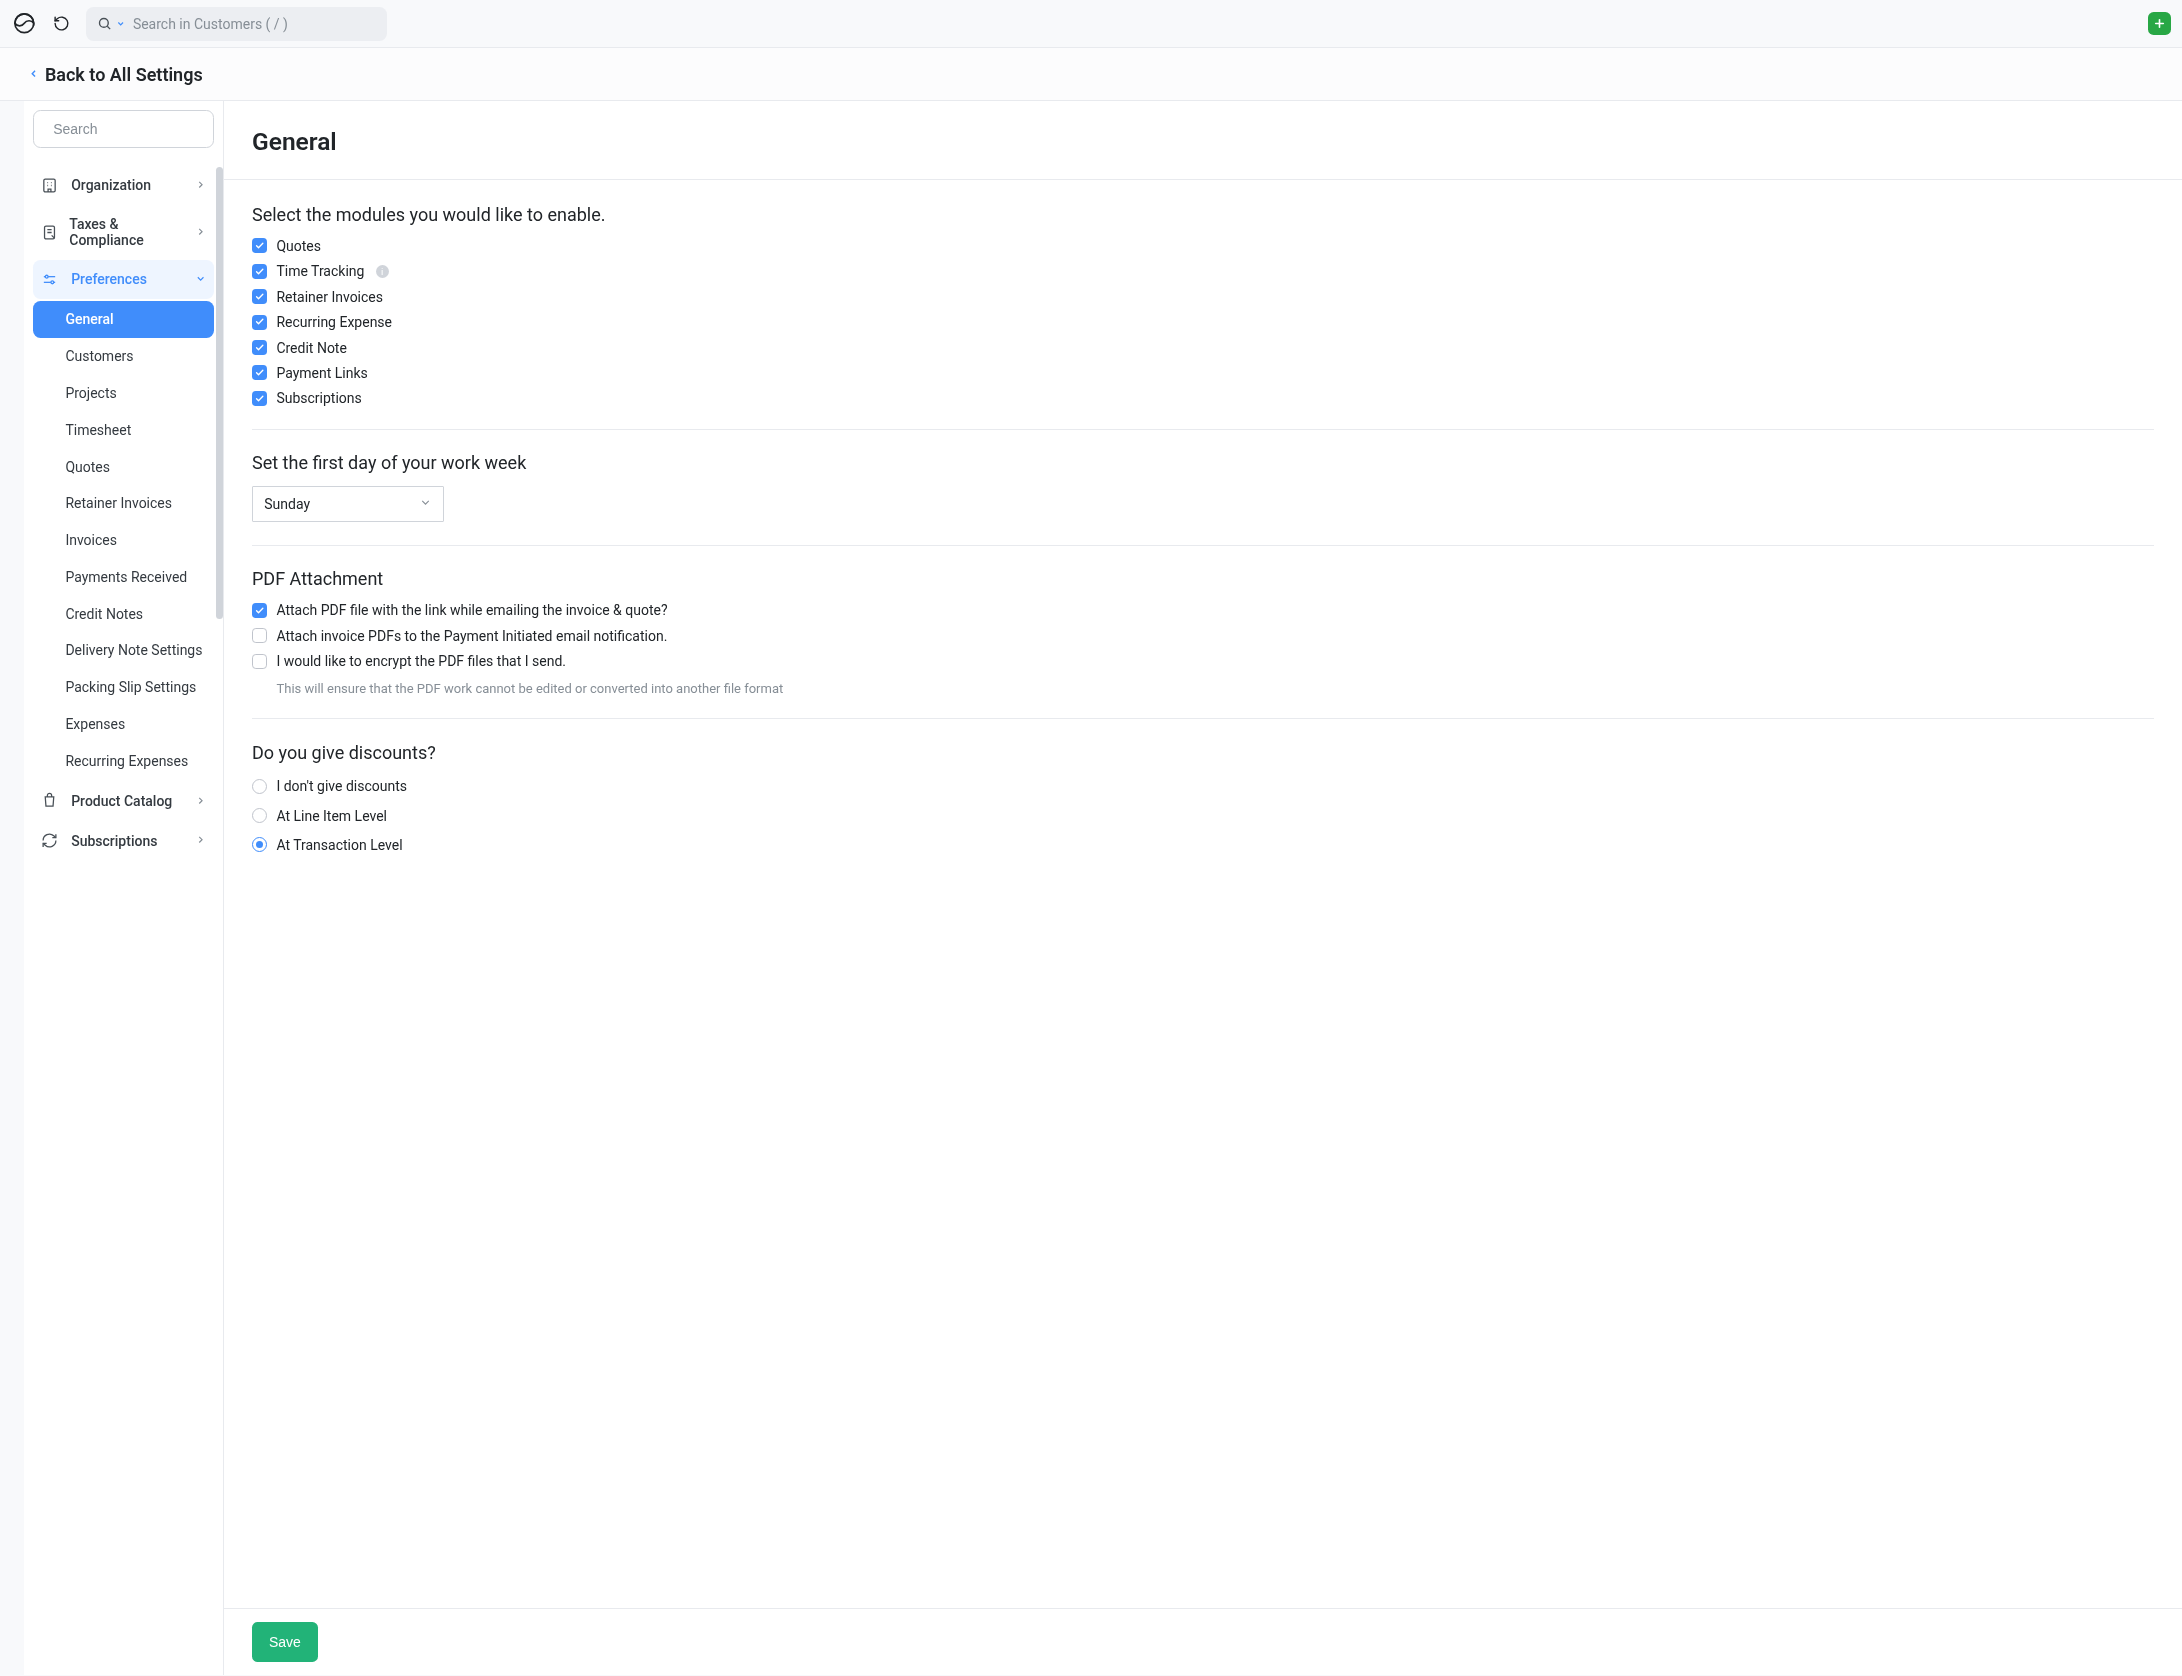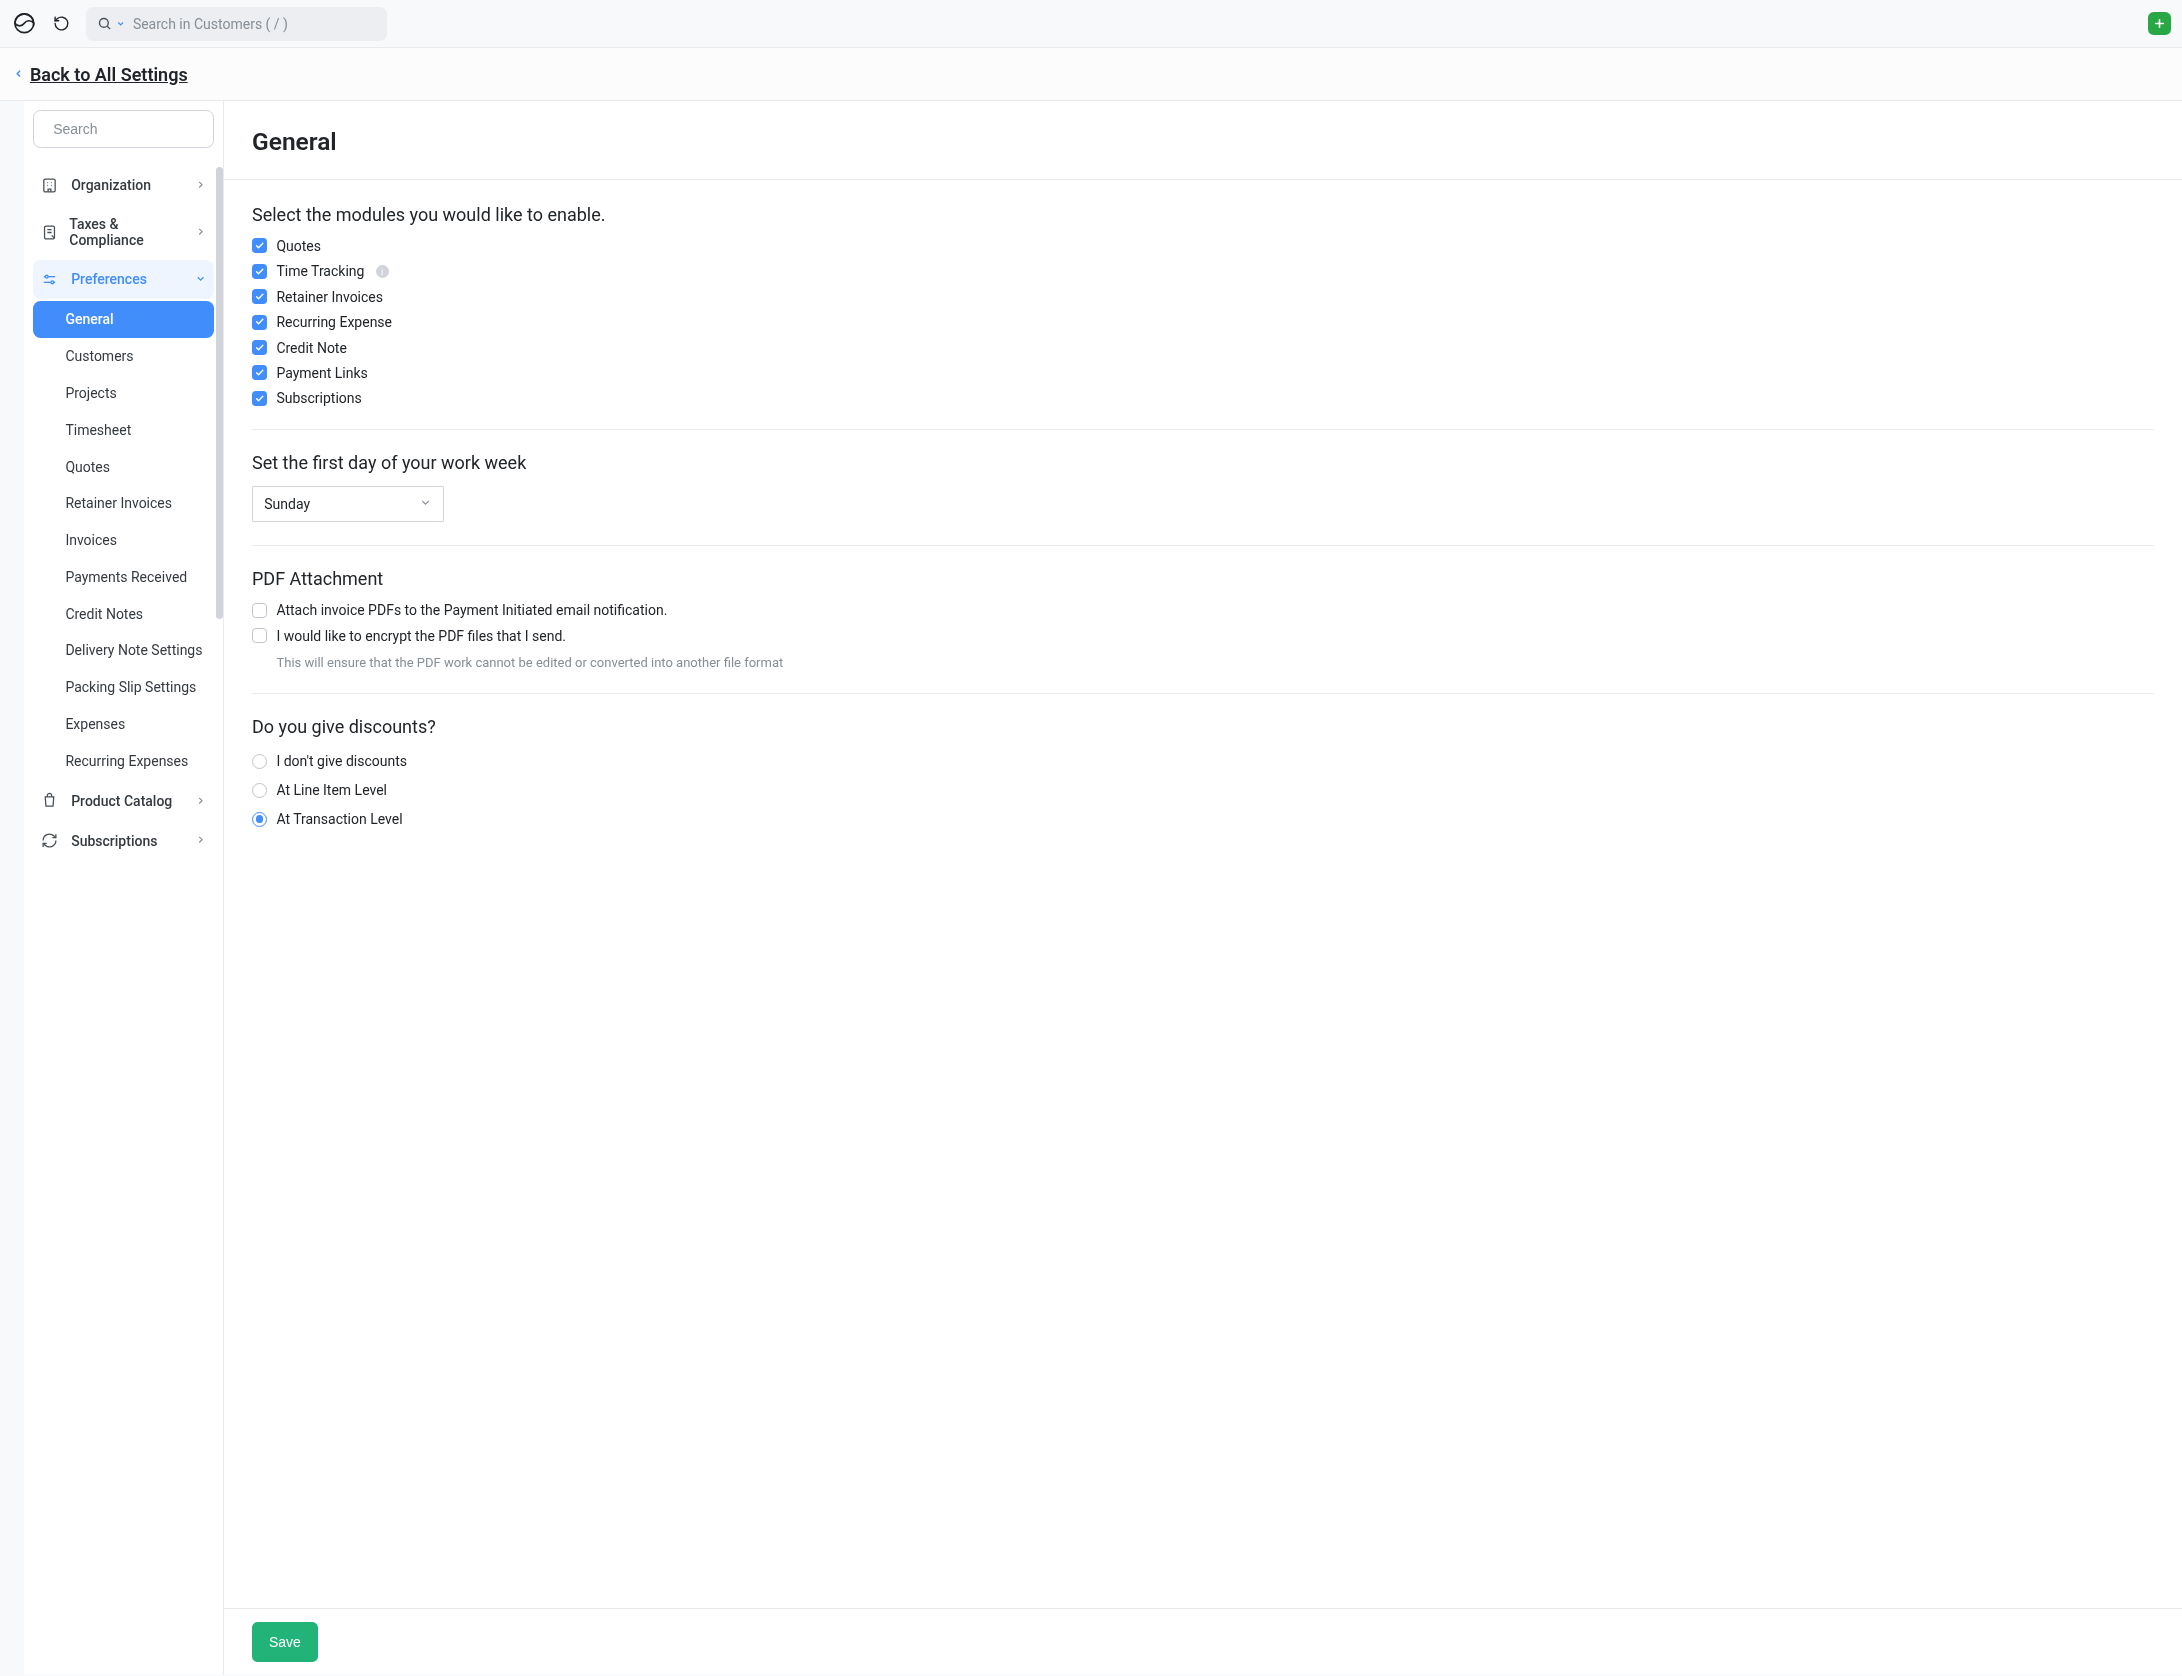--- a/index.html
+++ b/index.html
@@ -9,21 +9,21 @@
 .topbar { height: 48px; display: flex; align-items: center; padding: 0 11.3px; gap: 11.3px; border-bottom: 0.9px solid #e8eaee; background: #f8f9fb; }
 .logo { width: 26px; height: 26px; display: flex; align-items: center; justify-content: center; }
 .refresh-btn { width: 26px; height: 26px; border-radius: 5.6px; display: flex; align-items: center; justify-content: center; cursor: pointer; }
 .searchbar { flex: 0 0 301px; height: 34px; background: #eceef2; border-radius: 7.5px; display: flex; align-items: center; padding: 0 11.3px; gap: 7.5px; }
 .search-icon-wrap { display: flex; align-items: center; gap: 3.8px; color: #495057; }
 .search-placeholder { color: #868e96; font-size: 14px; }
 .topbar-spacer { flex: 1; }
 .add-btn { width: 22.6px; height: 22.6px; background: #28a745; border-radius: 5.6px; display: flex; align-items: center; justify-content: center; cursor: pointer; }
 
 
-.backrow { height: 53px; display: flex; align-items: center; padding: 0 13px; border-bottom: 0.9px solid #e8eaee; background: #fcfcfd; text-decoration: underline; }
+.backrow { height: 53px; display: flex; align-items: center; padding: 0 28px; border-bottom: 0.9px solid #e8eaee; background: #fcfcfd; }
 .backlink { display: flex; align-items: center; gap: 5.6px; font-size: 18px; font-weight: 600; color: #212529; cursor: pointer; }
 .backlink svg { color: #408dfb; }
 
 
 .layout { display: flex; height: calc(100vh - 102px); }
 .sidebar { width: 200px; border-right: 0.9px solid #e8eaee; padding: 9.4px 9.4px 9.4px 9.4px; overflow-y: auto; background: #fff; position: relative; margin-left: 24px; }
 .sidebar::after { content: ""; position: absolute; top: 66px; right: 0; width: 7.5px; height: 452px; background: #d0d4da; border-radius: 3.8px; }
 .side-search { width: 100%; height: 38px; border: 0.9px solid #d0d4da; border-radius: 7.5px; display: flex; align-items: center; padding: 0 11.3px; gap: 7.5px; margin-bottom: 17px; }
 .side-search input { border: none; outline: none; font-size: 14px; flex: 1; background: transparent; color: #495057; }
 .side-search input::placeholder { color: #868e96; }
@@ -286,20 +286,28 @@
         <span class="chev"><svg width="13" height="13" viewBox="0 0 24 24" fill="none" stroke="currentColor" stroke-width="2">
               <polyline points="6 9 12 15 18 9"></polyline>
             </svg></span>
       </div>
 
       <div class="section-hr"></div>
 
       <div class="section-label">PDF Attachment</div>
       <div class="check-list" id="pdf-list">
           <div class="check-row">
+            <div class="checkbox checked">
+              <svg width="9.4" height="9.4" viewBox="0 0 24 24" fill="none" stroke="#fff" stroke-width="3.5" stroke-linecap="round" stroke-linejoin="round">
+                <polyline points="20 6 9 17 4 12"></polyline>
+              </svg>
+            </div>
+            <span>Attach PDF file with the link while emailing the invoice &amp; quote?</span>
+          </div>
+          <div class="check-row">
             <div class="checkbox unchecked"></div>
             <span>Attach invoice PDFs to the Payment Initiated email notification.</span>
           </div>
           <div class="check-row">
             <div class="checkbox unchecked"></div>
             <span>I would like to encrypt the PDF files that I send.</span>
           </div>
           <div class="hint">This will ensure that the PDF work cannot be edited or converted into another file format</div>
         </div>
 

